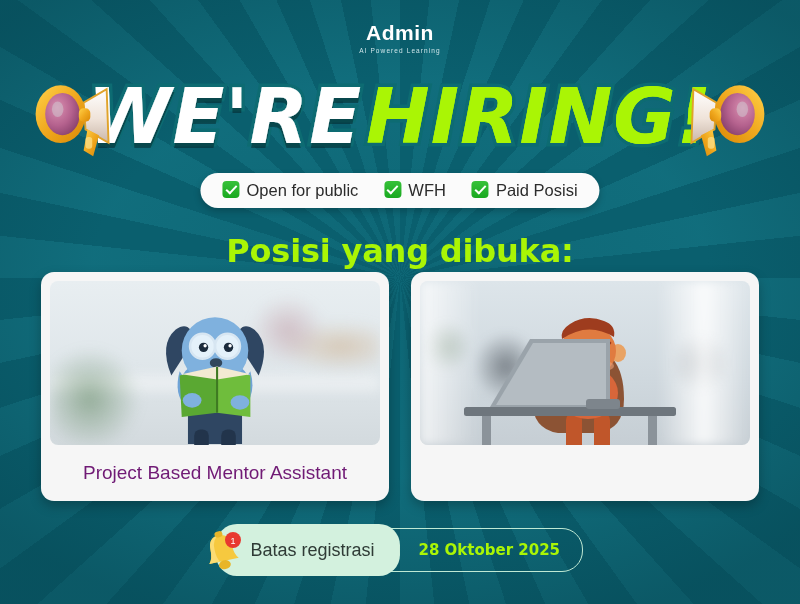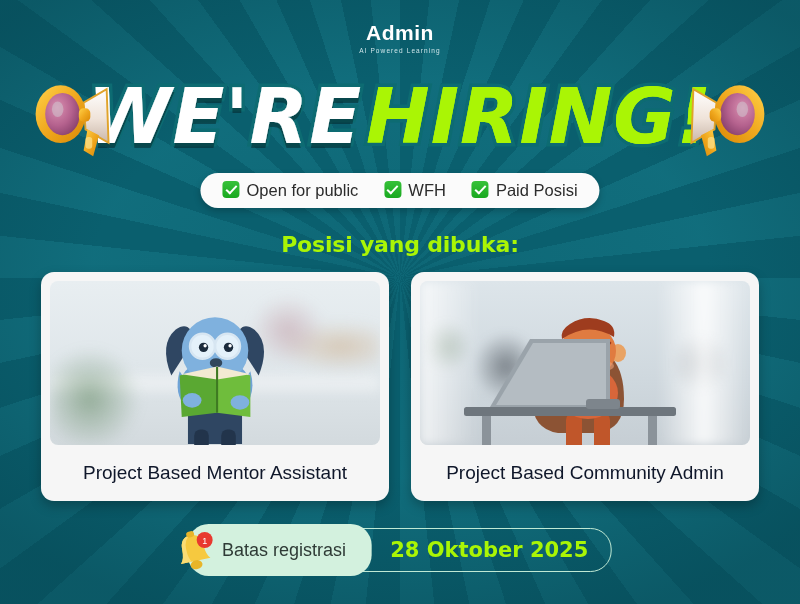--- a/index.html
+++ b/index.html
@@ -167,21 +167,21 @@
     transform: rotate(43deg);
   }
 
   
   .section-title {
     position: absolute;
     top: 232px;
     left: 0;
     right: 0;
     text-align: center;
-    font-size: 22px;
+    font-size: 32px;
     font-weight: bold;
     color: #aaf505;
     letter-spacing: -0.2px;
     z-index: 8;
     font-family: "DejaVu Sans", sans-serif;
   }
 
   
   .cards {
     position: absolute;
@@ -208,21 +208,21 @@
     border-radius: 8px;
     overflow: hidden;
     position: relative;
   }
   .card-caption {
     height: 56px;
     display: flex;
     align-items: center;
     justify-content: center;
     font-size: 19px;
-    color: #0f172a;
+    color: #701a75;
     text-align: center;
     white-space: nowrap;
   }
 
   
   .office-a {
     position: absolute; inset: 0;
     background:
       linear-gradient(180deg,#e8eef1 0%, #dfe6ea 55%, #d3dade 100%);
   }
@@ -276,21 +276,21 @@
     height: 52px;
     display: flex;
     align-items: center;
     padding: 0 26px 0 34px;
     margin-left: -1.6px;
     font-size: 18px;
     color: #2f3b36;
     white-space: nowrap;
   }
   .deadline-date {
-    font-size: 21px;
+    font-size: 15px;
     font-weight: bold;
     color: #aaf505;
     margin-left: 18px;
     white-space: nowrap;
     font-family: "DejaVu Sans", sans-serif;
   }
   .bell {
     position: absolute;
     left: -18px;
     top: 0px;
@@ -444,21 +444,20 @@
           <g>
             <path d="M70 126 L110 58 L190 58 L190 126 Z" fill="#9aa3aa"></path>
             <path d="M76 124 L113 62 L186 62 L186 124 Z" fill="#b4bcc2"></path>
             <rect x="44" y="126" width="212" height="9" rx="2.5" fill="#6e767d"></rect>
             <rect x="62" y="135" width="9" height="52" fill="#8b939a"></rect>
             <rect x="228" y="135" width="9" height="52" fill="#8b939a"></rect>
             <rect x="166" y="118" width="34" height="10" rx="3" fill="#7d858c"></rect>
           </g>
         </svg>
       </div>
-      <div class="card-caption">Project Based Community Admin</div>
     </div>
 
   </div>
 
   <div class="deadline">
     <svg class="bell" viewBox="0 0 44 44">
       <g transform="rotate(-12 22 22)">
         <path d="M22 6 q11 0 11 13 q0 9 4 13 h-30 q4 -4 4 -13 q0 -13 11 -13 z" fill="#f6c93f"></path>
         <path d="M22 6 q-11 0 -11 13 q0 9 -4 13 h11 q-3 -4 -3 -13 q0 -11 7 -13 z" fill="#fbdc74"></path>
         <rect x="18" y="2" width="8" height="6" rx="3" fill="#e8b529"></rect>

